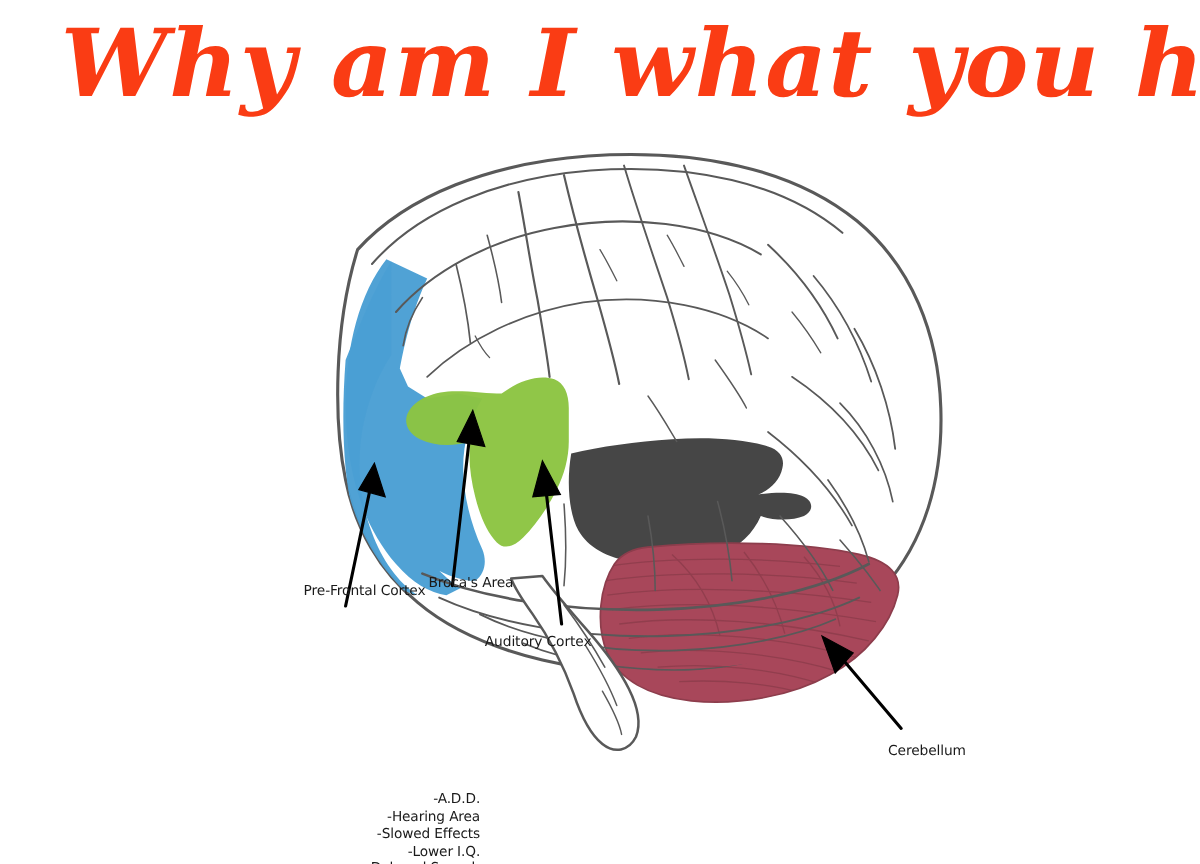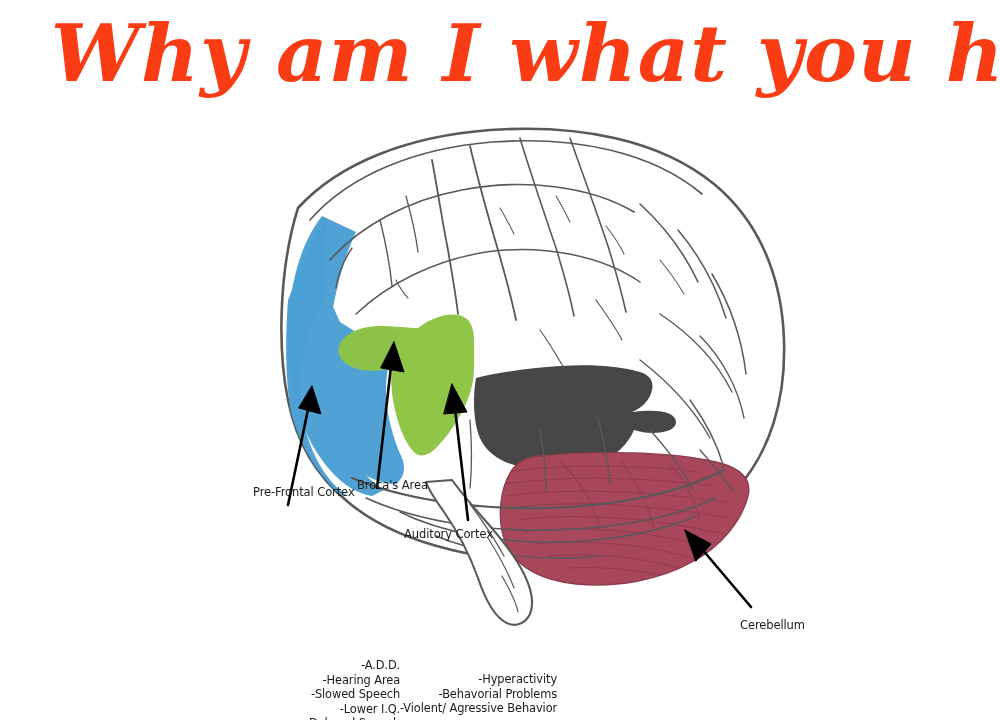--- a/index.html
+++ b/index.html
@@ -280,27 +280,22 @@
 
     <div class="lbl region-label" style="left:357px; top:378px;text-align:right;">Broca's Area</div>
 
     <div class="lbl region-label" style="left:404px; top:427px;text-align:center;">Auditory Cortex</div>
 
     <div class="lbl region-label" style="left:692px; top:518px;margin-left:48px;">Cerebellum</div>
 
     <div id="effects-col-left">
       <div class="effect-item">-A.D.D.</div>
       <div class="effect-item">-Hearing Area</div>
-      <div class="effect-item">-Slowed Speech</div>
+      <div class="effect-item">-Slowed Effects</div>
       <div class="effect-item">-Lower I.Q.</div>
       <div class="effect-item">-Delayed Speech</div>
     </div>
 
-    <div id="effects-col-right">
-      <div class="effect-item">-Hyperactivity</div>
-      <div class="effect-item">-Behavorial Problems</div>
-      <div class="effect-item">-Violent/ Agressive Behavior</div>
-    </div>
 
   </div>
 
 
 </div>
 
 </body></html>

